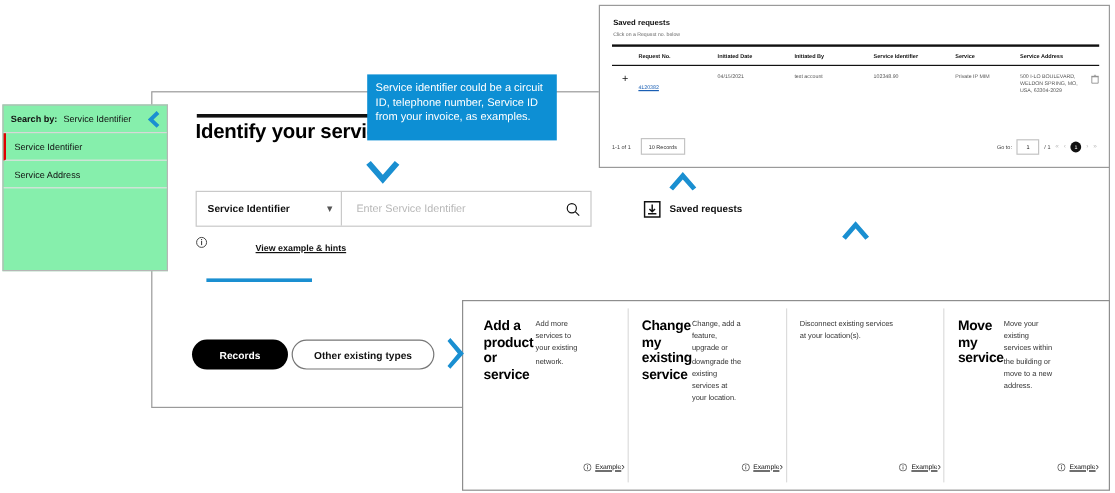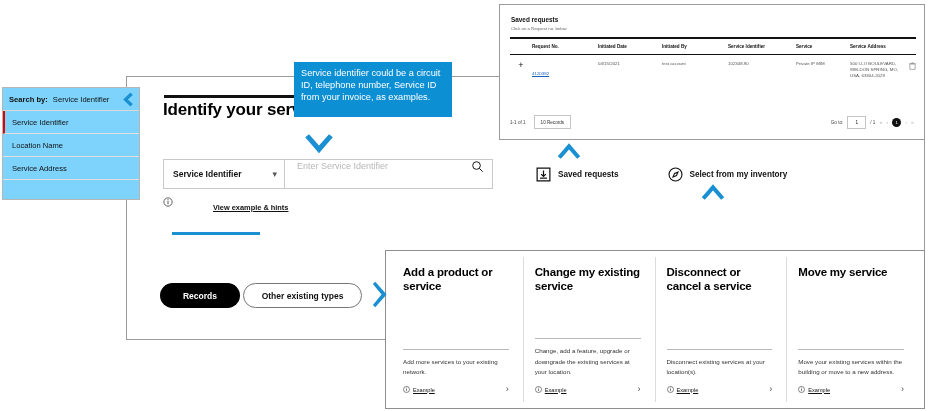--- a/index.html
+++ b/index.html
@@ -26,21 +26,21 @@
   #search-row{
     left:163px;top:159px;width:330px;height:30px;
     border:1px solid #c9c9c9;background:#fff;display:flex;align-items:stretch;z-index:4;
   }
   #search-select{
     width:104px;display:flex;align-items:center;justify-content:space-between;
     padding:0 7px 0 9px;border-right:1px solid #c9c9c9;
     font-size:8.5px;font-weight:bold;color:#111;
   }
   #search-select .chev{font-size:9px;color:#555;font-weight:normal;line-height:1;}
-  #search-input-wrap{flex:1;display:flex;align-items:flex-start;padding:0 8px 0 10px;}
+  #search-input-wrap{flex:1;display:flex;align-items:center;padding:0 8px 0 10px;}
   #search-input{
     flex:1;border:none;outline:none;font-family:inherit;
     font-size:9px;color:#111;background:transparent;
   }
   #search-input::placeholder{color:#b7b7b7;}
   .mag{width:13px;height:13px;flex:0 0 13px;}
 
   
   #helper{left:163px;top:196px;width:320px;z-index:4;display:flex;gap:6px;}
   #helper .i-circ{flex:0 0 10px;margin-top:1px;}
@@ -65,22 +65,22 @@
     font-family:inherit;
   }
 
   
   #action-row{left:536px;top:164px;height:20px;display:flex;gap:49px;align-items:center;z-index:4;}
   .action-item{display:flex;align-items:center;gap:7px;cursor:pointer;}
   .action-item .lbl{font-size:8.2px;font-weight:bold;color:#111;}
 
   
   #dropdown-panel{
-    left:2px;top:87px;width:138px;height:113px;
-    background:#7dd3fc;border:1px solid #b6b6b6;z-index:6;
+    left:2px;top:87px;width:138px;height:139px;
+    background:#86efac;border:1px solid #b6b6b6;z-index:6;
   }
   #dropdown-header{
     height:22px;display:flex;align-items:center;padding:0 6px;
     border-bottom:1px solid #d8d8d8;gap:5px;
   }
   #dd-label{font-size:7.6px;font-weight:bold;color:#111;}
   #dd-value{font-size:7.6px;color:#111;}
   .dd-item{
     height:22px;display:flex;align-items:center;padding-left:9px;
     border-bottom:1px solid #e0e0e0;font-size:7.6px;color:#111;cursor:pointer;
@@ -132,33 +132,33 @@
   }
   #of-lbl{font-size:4.6px;color:#444;}
   .pg{font-size:5.4px;color:#bdbdbd;cursor:pointer;}
   #pg-current{
     width:9px;height:9px;border-radius:50%;background:#111;color:#fff;
     font-size:4.4px;display:flex;align-items:center;justify-content:center;cursor:pointer;
   }
 
   
   #tooltip{
-    left:294px;top:62px;width:158px;height:55px;background:#0d8fd4;
+    left:306px;top:62px;width:158px;height:55px;background:#0d8fd4;
     padding:5px 7px;color:#fff;font-size:9.2px;line-height:1.32;z-index:9;
   }
 
   
   #cards-panel{
     left:385px;top:250px;width:540px;height:159px;
     background:#fff;border:1px solid #8e8e8e;z-index:7;padding:6px;
   }
   #cards-inner{width:100%;height:100%;display:flex;}
   .card{
-    flex:1;border-right:1px solid #dcdcdc;padding:9px 14px 8px 11px;
-    display:flex;flex-direction:column;box-sizing:border-box;
+    flex:1;border-right:1px solid #dcdcdc;padding:9px 2px 8px 11px;
+    display:flex;flex-direction:row;box-sizing:border-box;
   }
   .card:last-child{border-right:none;}
   .card-title{font-size:11.5px;font-weight:bold;line-height:1.18;color:#000;letter-spacing:-0.2px;}
   .card-spacer{flex:1;min-height:22px;}
   .card-rule{height:1px;background:#b9b9b9;margin-bottom:7px;}
   .card-desc{font-size:6.2px;line-height:1.65;color:#333;}
   .card-foot{margin-top:auto;padding-top:8px;display:flex;align-items:center;justify-content:space-between;}
   .card-example{display:flex;align-items:center;gap:3px;cursor:pointer;}
   .card-example .lbl{font-size:5.6px;color:#111;text-decoration:underline;}
   .card-arrow{font-size:9px;color:#444;cursor:pointer;line-height:1;}
@@ -209,39 +209,29 @@
 
 <div class="abs" id="action-row">
   <div class="action-item">
     <svg width="15" height="15" viewBox="0 0 16 16" class="ic">
       <path d="M1.2 1.2h13.6v13.6H1.2z" fill="none" stroke="#111" stroke-width="1.3"></path>
       <path d="M8 3.6v6.2M5.5 7.6L8 10.1l2.5-2.5" fill="none" stroke="#111" stroke-width="1.3"></path>
       <path d="M4.3 11.9h7.4" stroke="#111" stroke-width="1.3"></path>
     </svg>
     <span class="lbl">Saved requests</span>
   </div>
-  <div class="action-item">
-    <svg width="15" height="15" viewBox="0 0 16 16" class="ic">
-      <circle cx="8" cy="8" r="6.9" fill="none" stroke="#111" stroke-width="1.2"></circle>
-      <path d="M10.7 5.3L6.9 6.9 5.3 10.7 9.1 9.1z" fill="none" stroke="#111" stroke-width="1.1"></path>
-    </svg>
-    <span class="lbl">Select from my inventory</span>
-  </div>
 </div>
 
 <div class="abs" id="dropdown-panel">
   <div id="dropdown-header">
     <span id="dd-label">Search by:</span>
     <span id="dd-value">Service Identifier</span>
   </div>
   <div class="dd-item sel">
     <span>Service Identifier</span>
-  </div>
-  <div class="dd-item">
-    <span>Location Name</span>
   </div>
   <div class="dd-item">
     <span>Service Address</span>
   </div>
   <svg id="dd-chevron" width="17" height="15" viewBox="0 0 17 15">
     <path class="blue" d="M12.5 0.6L14.8 2.9 9.9 7.5l4.9 4.6-2.3 2.3L5.2 7.5z"></path>
   </svg>
 </div>
 
 <div class="abs" id="saved-panel">
@@ -351,21 +341,20 @@
             <rect x="5.5" y="4.6" width="1" height="4.2" fill="#333"></rect>
             <rect x="5.5" y="2.6" width="1" height="1.2" fill="#333"></rect>
           </svg>
           <span class="lbl">Example</span>
         </span>
         <span class="card-arrow">›</span>
       </div>
     </div>
 
     <div class="card">
-      <div class="card-title">Disconnect or cancel a service</div>
       <div class="card-spacer"></div>
       <div class="card-rule"></div>
       <div class="card-desc">Disconnect existing services at your location(s).</div>
       <div class="card-foot">
         <span class="card-example">
           <svg width="7" height="7" viewBox="0 0 12 12">
             <circle cx="6" cy="6" r="5.2" fill="none" stroke="#333" stroke-width="1"></circle>
             <rect x="5.5" y="4.6" width="1" height="4.2" fill="#333"></rect>
             <rect x="5.5" y="2.6" width="1" height="1.2" fill="#333"></rect>
           </svg>

